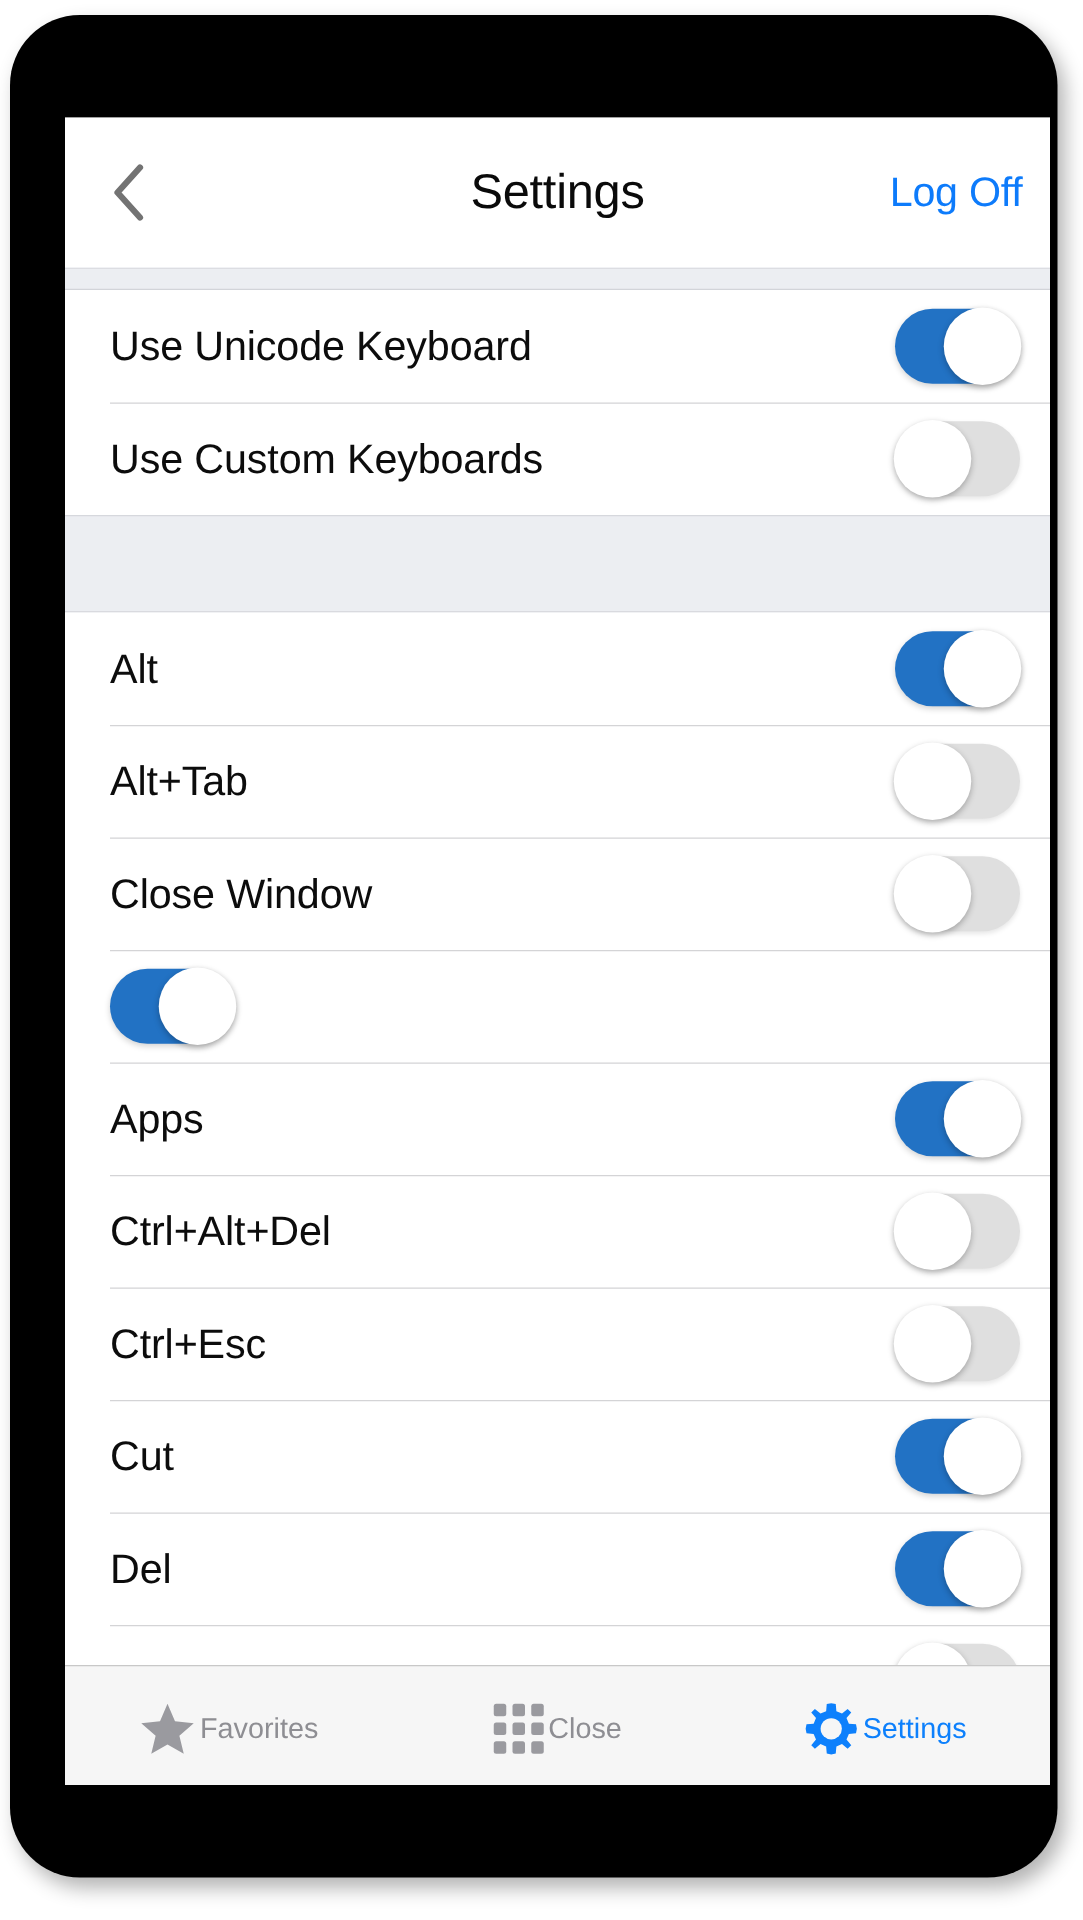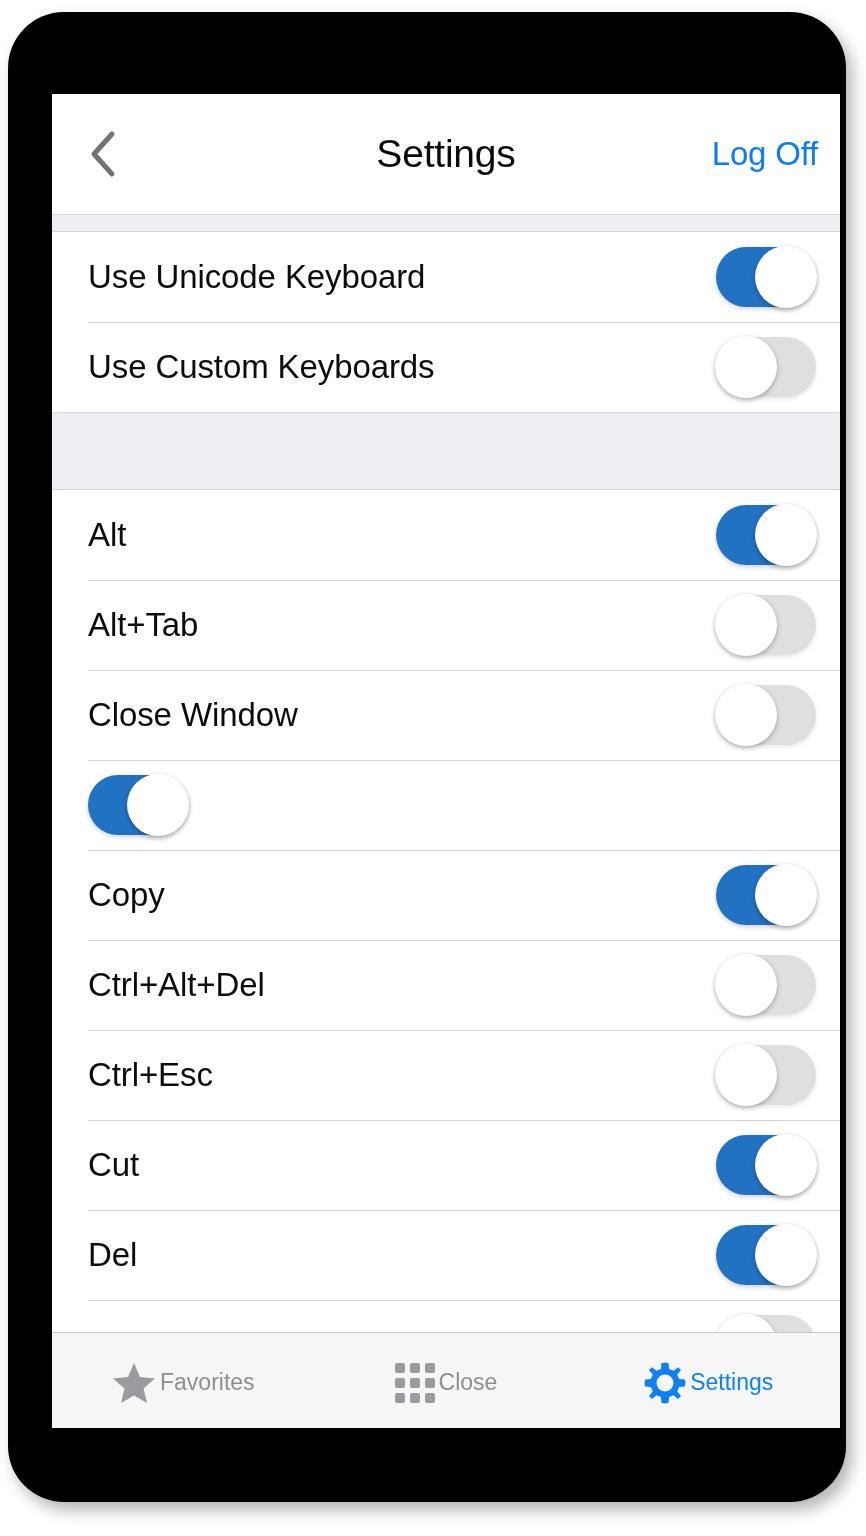--- a/index.html
+++ b/index.html
@@ -263,21 +263,21 @@
               <div class="knob"></div>
             </div>
           </div>
           <div class="row">
             <div class="toggle on">
               <div class="track"></div>
               <div class="knob"></div>
             </div>
           </div>
           <div class="row">
-            <div class="row-label">Copy</div>
+            <div class="row-label">Apps</div>
             <div class="toggle on">
               <div class="track"></div>
               <div class="knob"></div>
             </div>
           </div>
           <div class="row">
             <div class="row-label">Ctrl+Alt+Del</div>
             <div class="toggle">
               <div class="track"></div>
               <div class="knob"></div>

